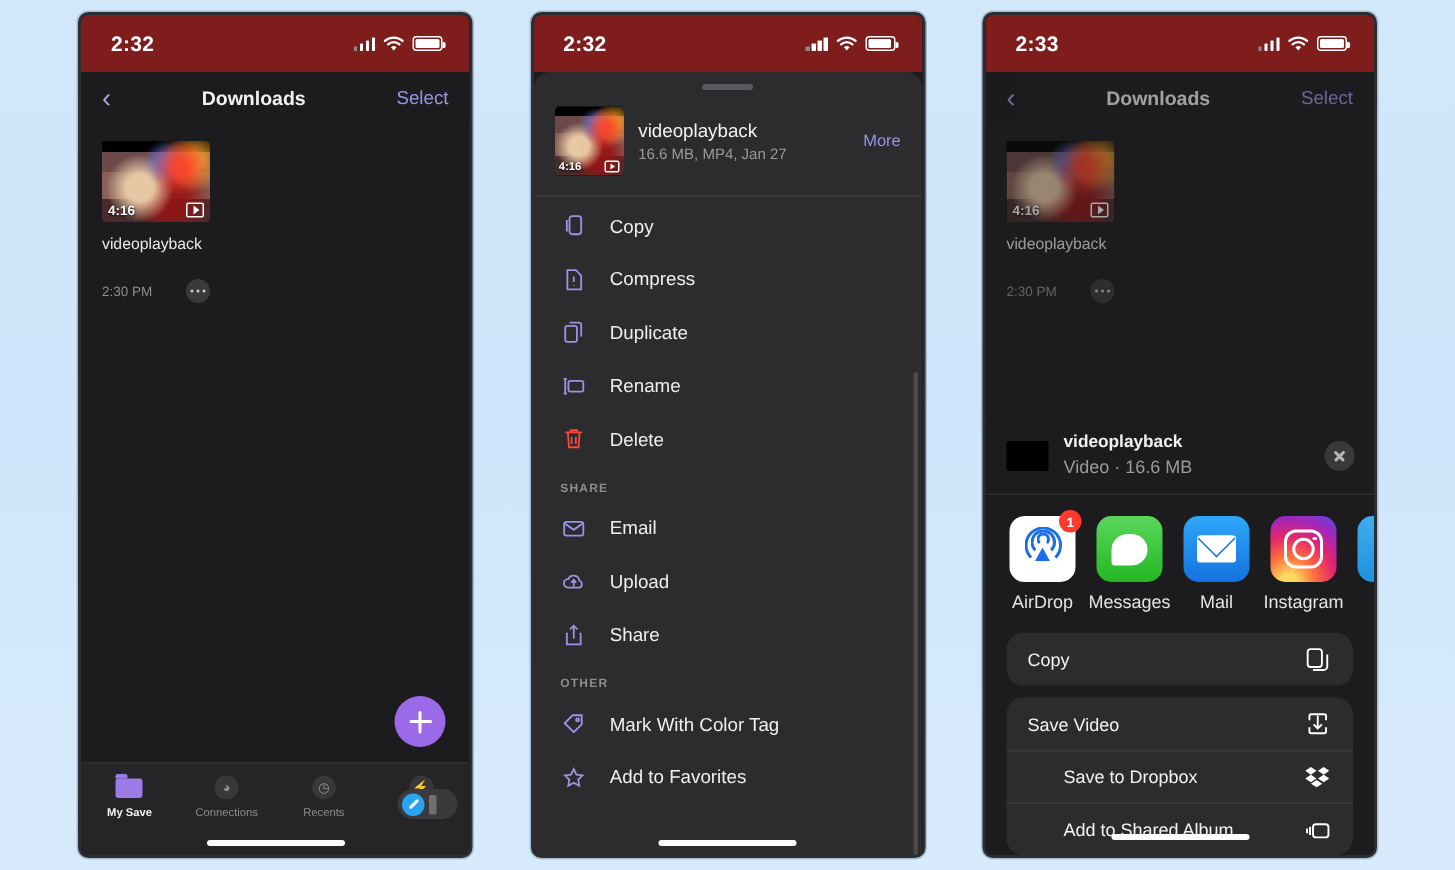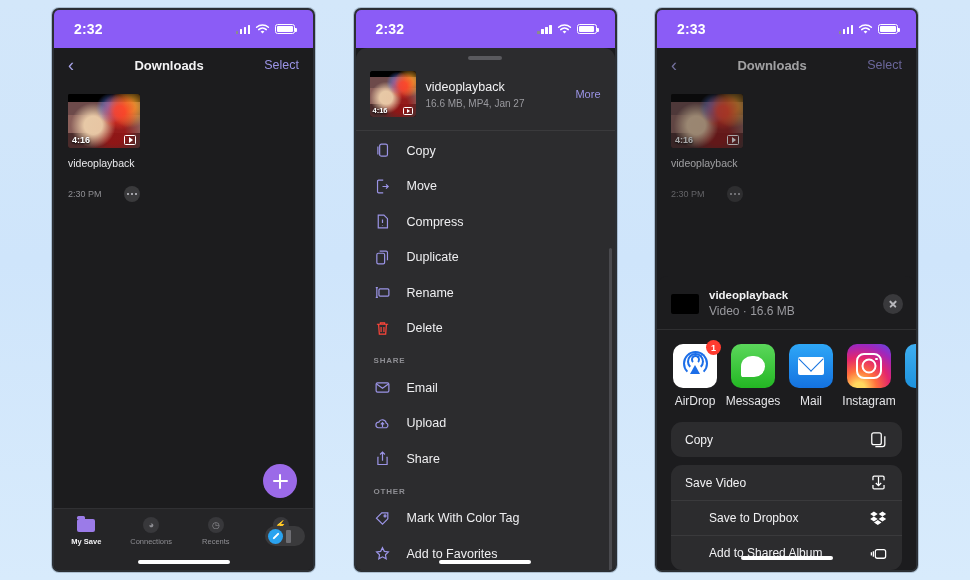--- a/index.html
+++ b/index.html
@@ -22,21 +22,21 @@
     border: 2px solid #2b2f34;
     border-radius: 7px;
     overflow: hidden;
     box-shadow: 0 0 0 1px rgba(40,60,80,.25);
     flex: 0 0 auto;
   }
   .screen { position:absolute; inset:0; background:#1c1c1e; overflow:hidden; }
 
   
   .statusbar {
-    height: 38px; background: #8b5cf6;
+    height: 38px; background: #7f1d1d;
     display:flex; align-items:center; justify-content:space-between;
     padding: 0 18px 0 20px; color:#fff;
   }
   .status-time { font-size: 14px; font-weight: 700; letter-spacing:.2px; }
   .status-right { display:flex; align-items:center; gap:5px; }
   .sig { display:flex; align-items:flex-end; gap:1.5px; height:10px; }
   .sig i { display:block; width:2.5px; background:#fff; border-radius:.5px; }
   .sig i:nth-child(1){height:3px; background:#8b8b8e;}
   .sig i:nth-child(2){height:5px;}
   .sig i:nth-child(3){height:7px;}
@@ -327,29 +327,20 @@
           <div class="mrow">
             <div class="mi">
               <svg viewBox="0 0 24 24" fill="none" stroke="#9b94e6" stroke-width="1.7">
                 <rect x="8" y="3" width="11" height="17" rx="2.5"></rect>
                   <path d="M5.5 6.5v11"></path>
               </svg>
             </div>
             <div class="mrow-label">Copy</div>
           </div>
 
-          <div class="mrow">
-            <div class="mi">
-              <svg viewBox="0 0 24 24" fill="none" stroke="#9b94e6" stroke-width="1.7">
-                <path d="M13 3H6.5A1.5 1.5 0 0 0 5 4.5v15A1.5 1.5 0 0 0 6.5 21H13"></path>
-                <path d="M12 12h8M17 9l3 3-3 3"></path>
-              </svg>
-            </div>
-            <div class="mrow-label">Move</div>
-          </div>
 
           <div class="mrow">
             <div class="mi">
               <svg viewBox="0 0 24 24" fill="none" stroke="#9b94e6" stroke-width="1.7">
                 <path d="M6 3h8l5 5v13H6Z"></path>
                   <path d="M12 9v5M12 17v.5"></path>
               </svg>
             </div>
             <div class="mrow-label">Compress</div>
           </div>

